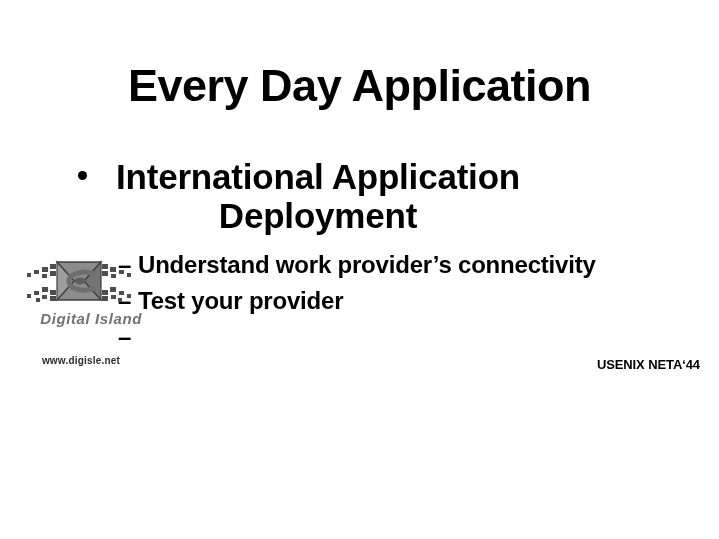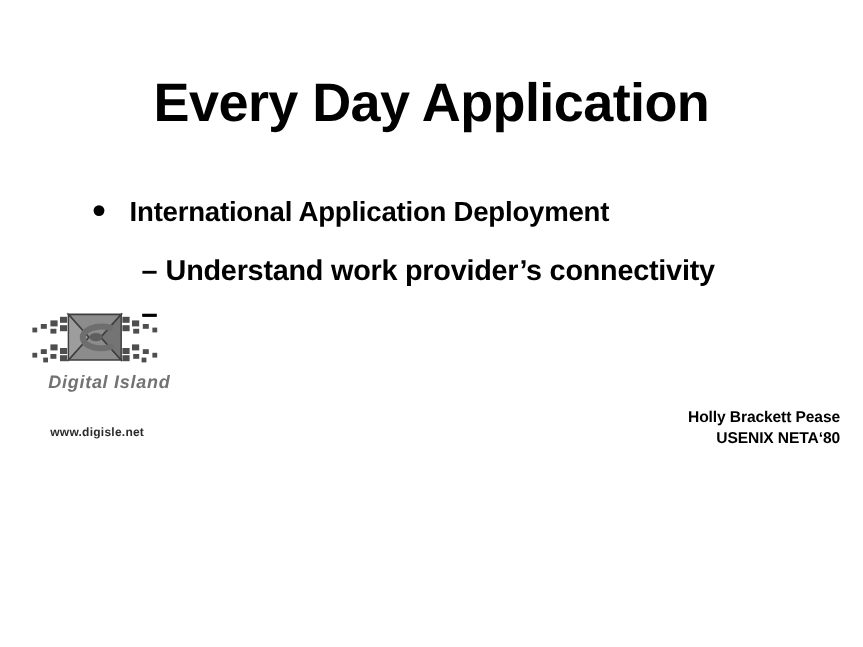--- a/index.html
+++ b/index.html
@@ -39,25 +39,26 @@
   .body-block {
     position: absolute;
     left: 72px;
     top: 157px;
     width: 600px;
   }
 
   .bullet-l1 {
     position: relative;
     padding-left: 36px;
-    font-size: 23px;
+    font-size: 35px;
     font-weight: bold;
     line-height: 39px;
     letter-spacing: -0.2px;
     max-width: 420px;
+    text-align: center;
   }
   .bullet-l1 .marker-dot {
     position: absolute;
     left: 6px;
     top: 14px;
     width: 9px;
     height: 9px;
     background: #000000;
     border-radius: 50%;
   }
@@ -145,20 +146,21 @@
 
     <div class="sub-list">
 
       <div class="bullet-l2">
         <span class="marker-dash">–</span>
         <span>Understand work provider’s connectivity</span>
       </div>
 
       <div class="bullet-l2">
         <span class="marker-dash">–</span>
+        <span>Test your provider</span>
       </div>
 
       <div class="bullet-l2">
         <span class="marker-dash">–</span>
       </div>
 
     </div>
   </div>
 
   <div class="logo">
@@ -203,17 +205,16 @@
         <rect x="91" y="42" width="5" height="4"></rect>
         <rect x="107" y="41" width="4" height="4"></rect>
         <rect x="98" y="45" width="4" height="4"></rect>
       </g>
     </svg>
     <div class="logo-word">Digital Island</div>
     <div class="logo-url">www.digisle.net</div>
   </div>
 
   <div class="footer">
-    <div>Holly Brackett Pease</div>
-    <div>USENIX NETA‘80</div>
+    <div>USENIX NETA‘44</div>
   </div>
 
 </div>
 
 </body></html>

